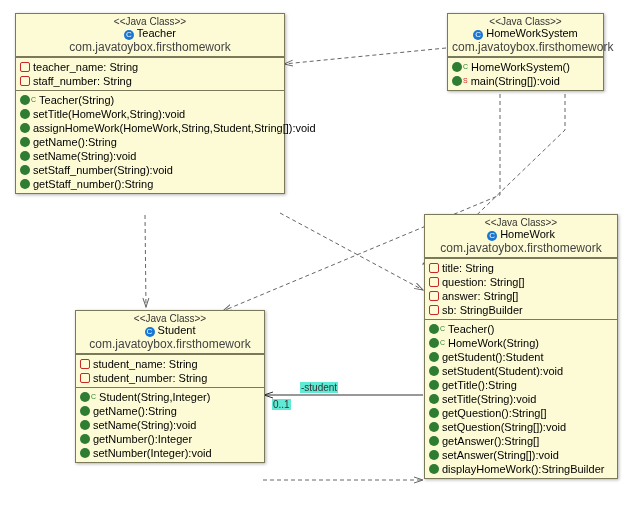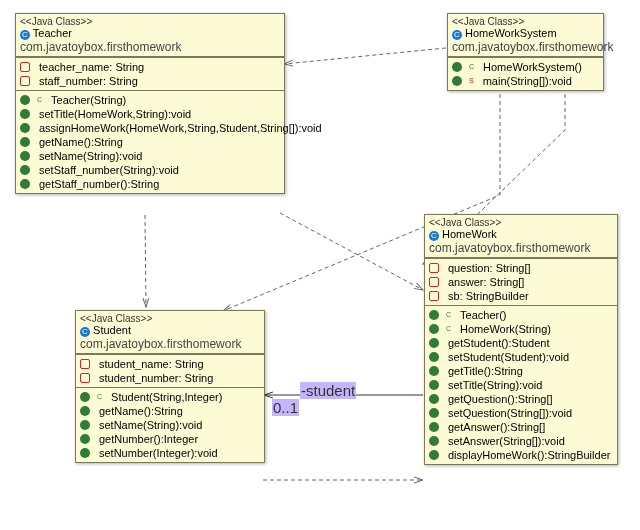--- a/index.html
+++ b/index.html
@@ -1,30 +1,30 @@
 <!DOCTYPE html>
 <html><head>
 <meta charset="utf-8">
 <style>
 body{margin:0;font-family:Arial,sans-serif;font-size:11px;background:#fff;width:640px;height:530px;position:relative}
 .box{position:absolute;background:#fdfbd5;border:1px solid #7a7a5a;box-shadow:1px 1px 3px rgba(0,0,0,0.3)}
-.hdr{padding:2px 4px;border-bottom:1px solid #7a7a5a}
+.hdr{text-align:center;padding:2px 4px;border-bottom:1px solid #7a7a5a}
 .stereo{font-size:10px;color:#333}
 .cname{font-weight:normal}
 .pkg{font-size:12px;color:#444}
 .sect{border-top:1px solid #7a7a5a;padding:2px 4px}
 .sect:first-of-type{border-top:none}
-.row{display:flex;align-items:center;gap:9px;padding:1px 0;white-space:nowrap}
+.row{display:flex;align-items:center;gap:3px;padding:1px 0;white-space:nowrap}
 .ico{display:inline-flex;width:10px;height:10px;border-radius:50%;align-items:center;justify-content:center;font-size:8px;color:#fff;flex-shrink:0}
 .ico-c{background:#1976d2}
 .ico-g{background:#2e7d32}
 .ico-r{border:1px solid #c62828;background:#fdfbd5;color:#c62828;border-radius:2px;width:8px;height:8px}
 .sup{font-size:7px;vertical-align:super;margin-left:-2px}
 svg.lines{position:absolute;left:0;top:0;width:640px;height:530px;pointer-events:none}
-.lbl{position:absolute;font-size:15px;color:#333;background:#c4b5fd;padding:0 1px}
+.lbl{position:absolute;font-size:10px;color:#333;background:#5eead4;padding:0 1px}
 </style>
 </head>
 <body>
 
 <svg class="lines">
   <defs>
     <marker id="arrow" markerWidth="10" markerHeight="10" refX="9" refY="5" orient="auto">
         <path d="M0,2 L9,5 L0,8" fill="none" stroke="#666"></path>
       </marker>
     <marker id="arrowS" markerWidth="10" markerHeight="10" refX="9" refY="5" orient="auto">
@@ -116,20 +116,24 @@
 
 <div class="box" style="left:424px;top:214px;width:192px">
   <div class="hdr">
     <div class="stereo">&lt;&lt;Java Class&gt;&gt;</div>
     <div class="cname"><span class="ico ico-c">C</span> <span>HomeWork</span></div>
     <div class="pkg">com.javatoybox.firsthomework</div>
   </div>
   <div class="sect">
       <div class="row">
         <span class="ico ico-r"></span>
+        <span>title: String</span>
+      </div>
+      <div class="row">
+        <span class="ico ico-r"></span>
         <span>question: String[]</span>
       </div>
       <div class="row">
         <span class="ico ico-r"></span>
         <span>answer: String[]</span>
       </div>
       <div class="row">
         <span class="ico ico-r"></span>
         <span>sb: StringBuilder</span>
       </div>

